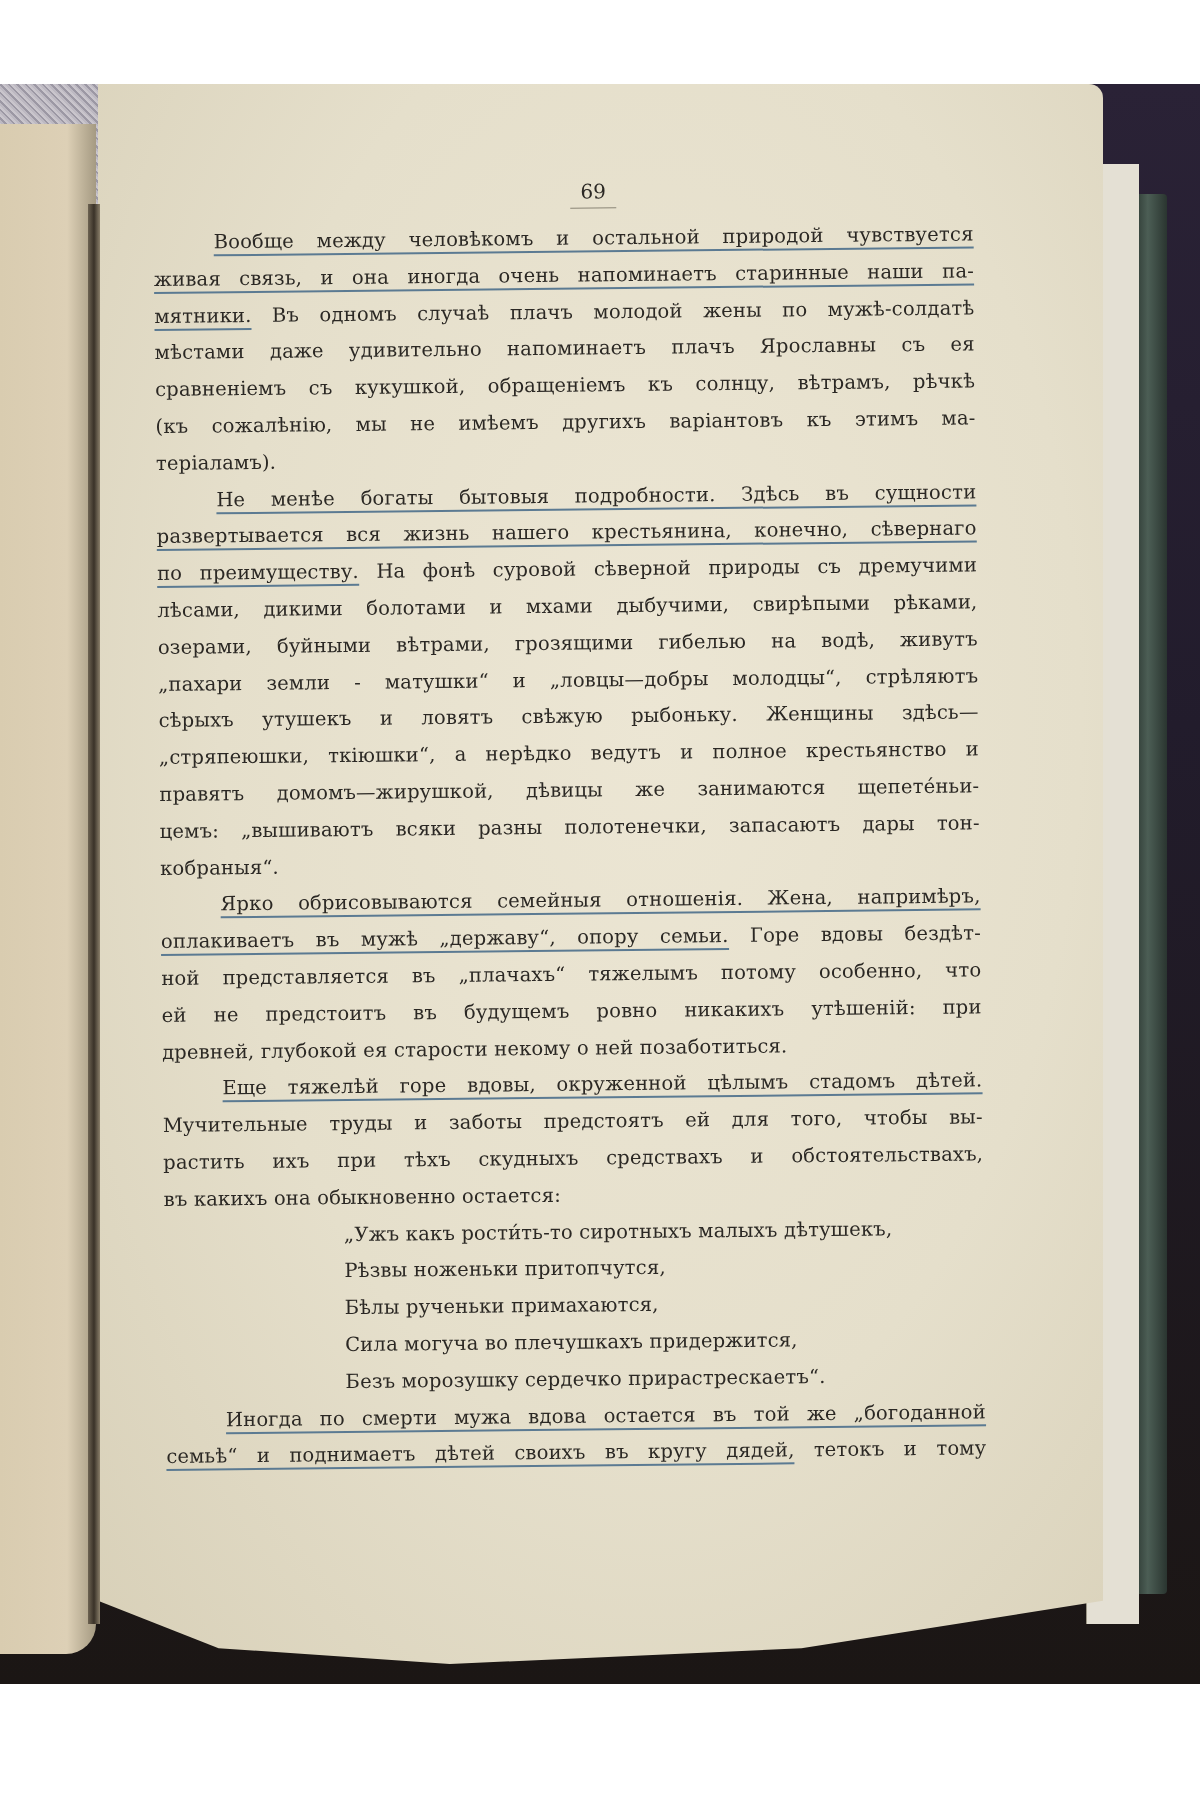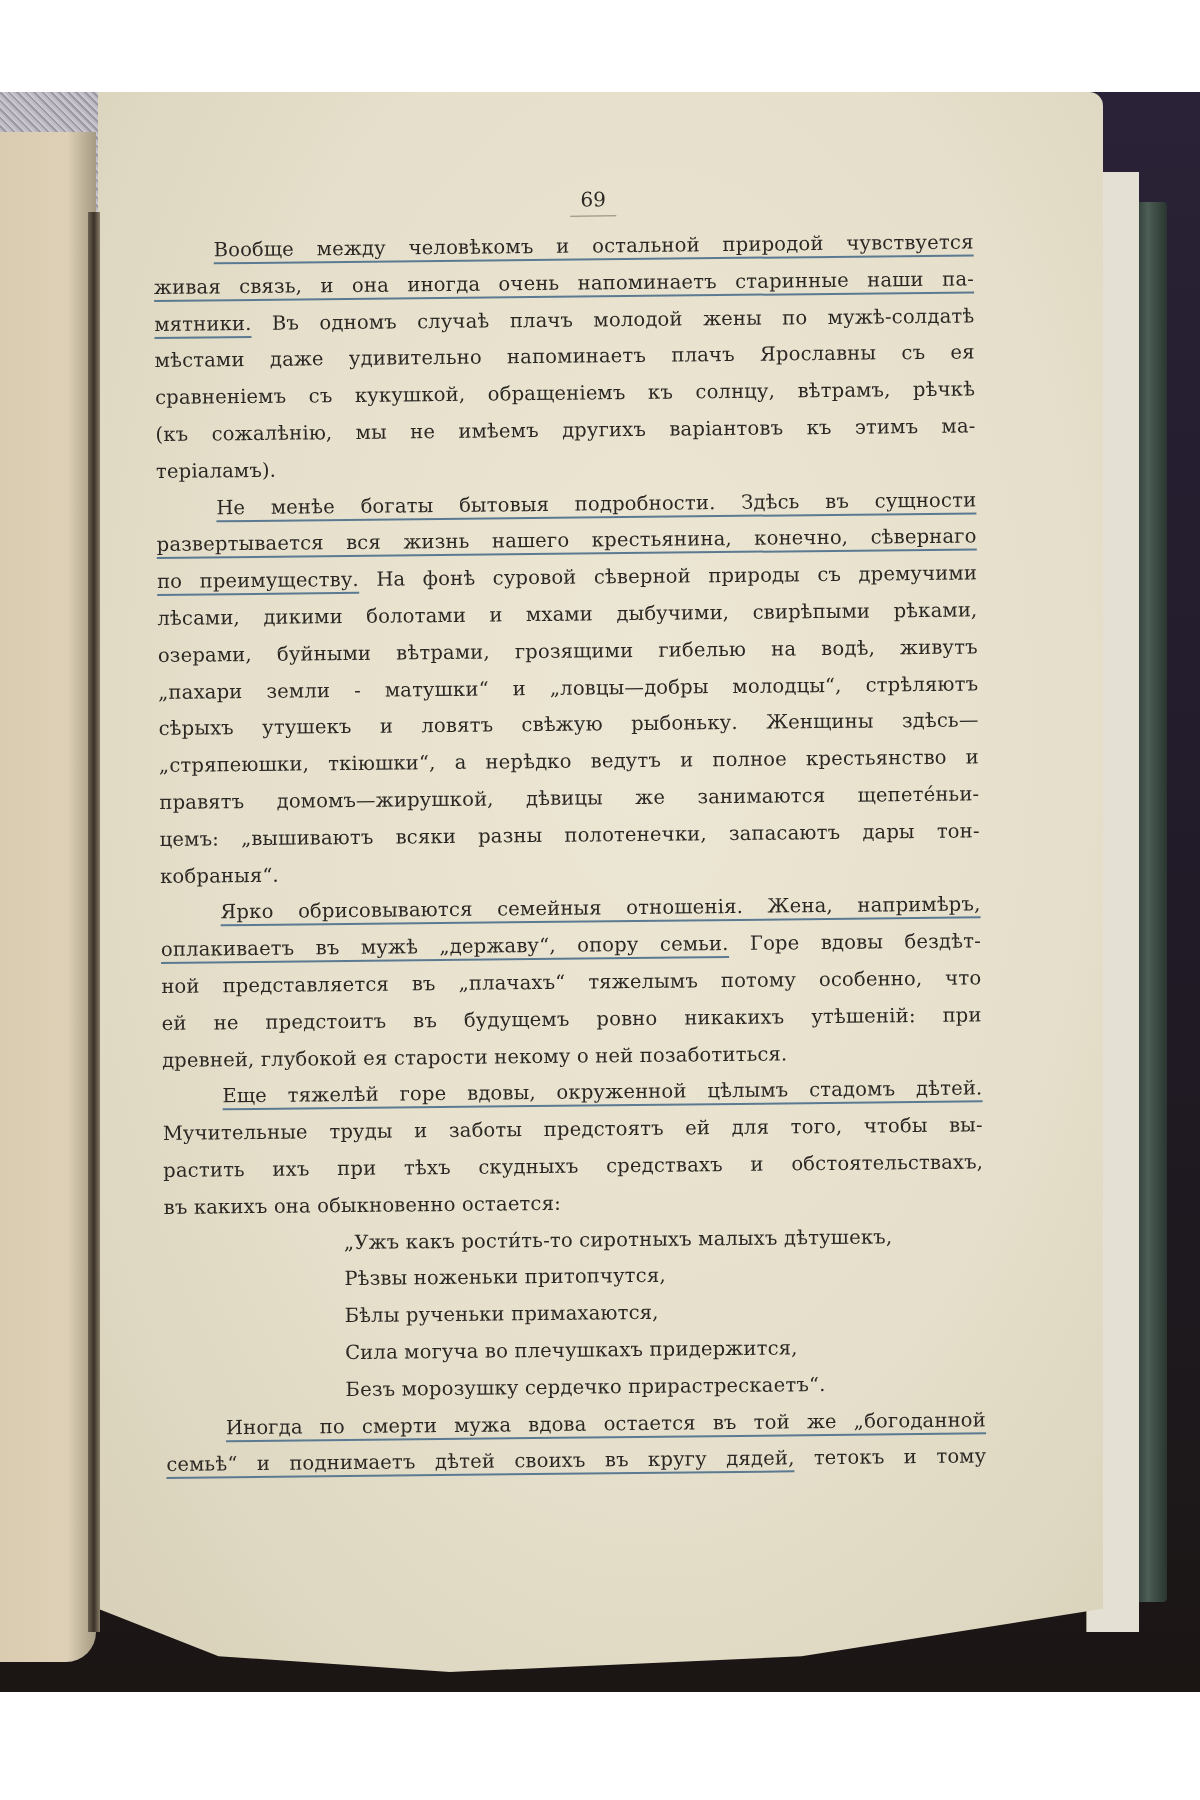--- a/index.html
+++ b/index.html
@@ -2,21 +2,21 @@
 <html><head>
   <meta charset="utf-8">
   <style>
     html, body { margin: 0; padding: 0; }
     body {
       width: 1200px; height: 1800px; position: relative; overflow: hidden;
       background: #ffffff;
       font-family: "DejaVu Serif", serif;
     }
     .photo {
-      position: absolute; left: 0; top: 92px; width: 1200px; height: 1600px;
+      position: absolute; left: 0; top: 84px; width: 1200px; height: 1600px;
       background: linear-gradient(180deg, #2a2236 0%, #221c2c 40%, #1b1614 100%);
       overflow: hidden;
     }
     .fabric {
       position: absolute; left: 0; top: 0; width: 330px; height: 140px;
       background: repeating-linear-gradient(45deg, #bdb9c2 0 2px, #9c98a4 2px 4px, #c9c5cc 4px 6px);
       clip-path: polygon(0 0, 100% 0, 100% 30%, 30% 100%, 0 45%);
     }
     .left-page {
       position: absolute; left: 0; top: 40px; width: 96px; height: 1530px;

